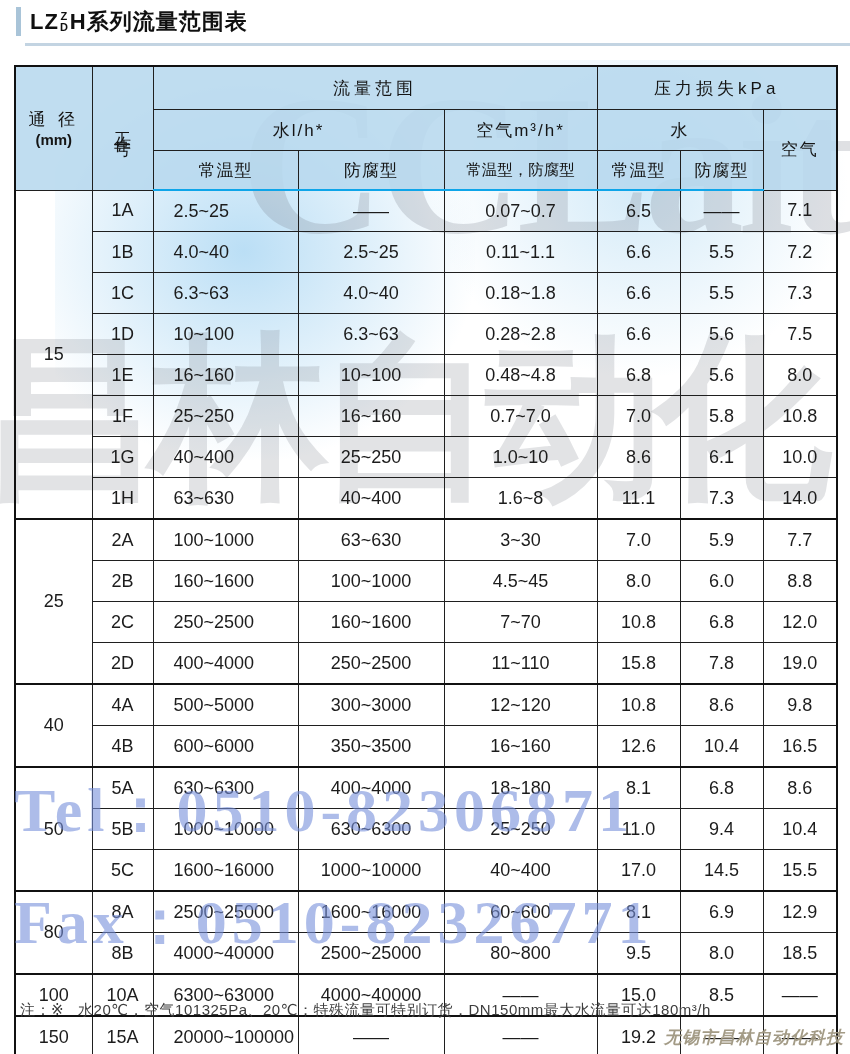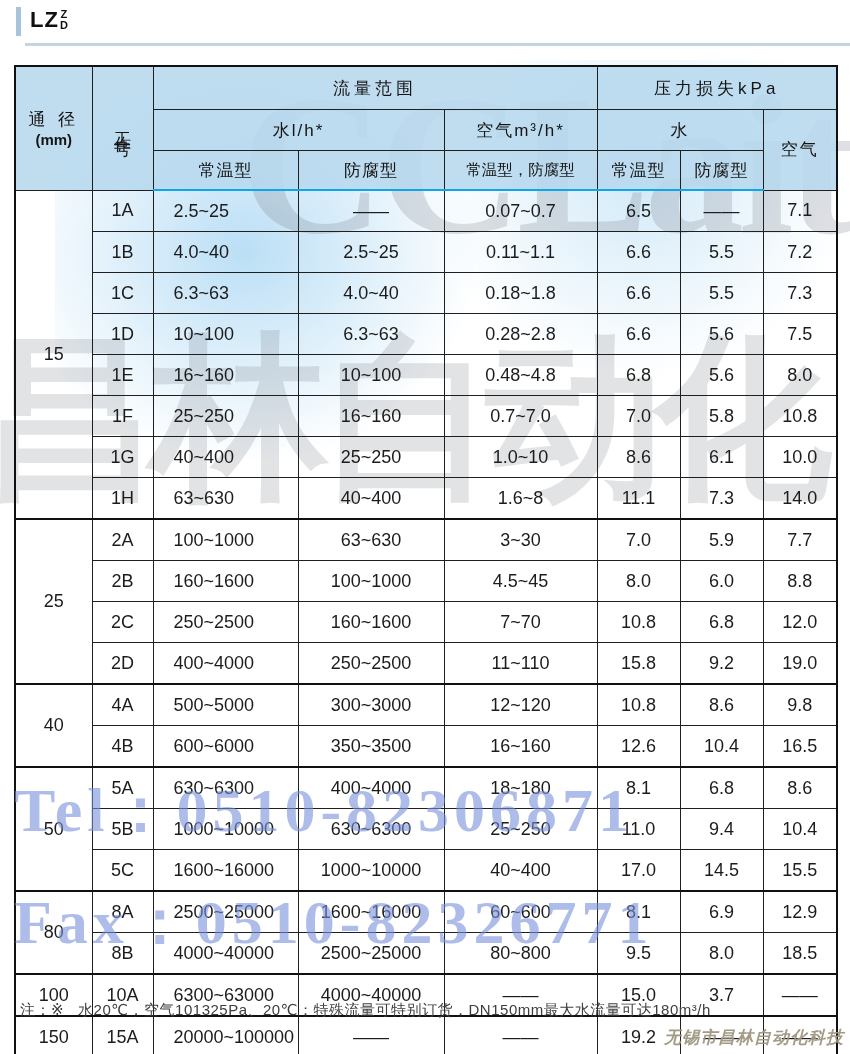--- a/index.html
+++ b/index.html
@@ -73,20 +73,21 @@
   <div class="wm wm-cjk">昌林自动化</div>
 
   <div class="title-wrap">
     <div class="title-bar"></div>
     <div class="title">
       <span>LZ</span>
         <span class="stack">
           <span>Z</span>
           <span>D</span>
         </span>
+        <span>H系列流量范围表</span>
     </div>
   </div>
   <div class="title-underline"></div>
 
   <table class="flow">
     <colgroup>
       <col style="width:77px">
         <col style="width:61px">
         <col style="width:145px">
         <col style="width:146px">
@@ -220,21 +221,21 @@
           <td class="c-pnorm">10.8</td>
           <td class="c-panti">6.8</td>
           <td class="c-pair">12.0</td>
         </tr>
         <tr class="group-end">
           <td class="c-work">2D</td>
           <td class="c-wnorm">400~4000</td>
           <td class="c-wanti">250~2500</td>
           <td class="c-air">11~110</td>
           <td class="c-pnorm">15.8</td>
-          <td class="c-panti">9.2</td>
+          <td class="c-panti">7.8</td>
           <td class="c-pair">19.0</td>
         </tr>
         <tr>
           <td rowspan="2" class="c-dn">40</td>
           <td class="c-work">4A</td>
           <td class="c-wnorm">500~5000</td>
           <td class="c-wanti">300~3000</td>
           <td class="c-air">12~120</td>
           <td class="c-pnorm">10.8</td>
           <td class="c-panti">8.6</td>
@@ -296,21 +297,21 @@
           <td class="c-panti">8.0</td>
           <td class="c-pair">18.5</td>
         </tr>
         <tr class="group-end">
           <td rowspan="1" class="c-dn">100</td>
           <td class="c-work">10A</td>
           <td class="c-wnorm">6300~63000</td>
           <td class="c-wanti">4000~40000</td>
           <td class="c-air">——</td>
           <td class="c-pnorm">15.0</td>
-          <td class="c-panti">3.7</td>
+          <td class="c-panti">8.5</td>
           <td class="c-pair">——</td>
         </tr>
         <tr class="group-end">
           <td rowspan="1" class="c-dn">150</td>
           <td class="c-work">15A</td>
           <td class="c-wnorm">20000~100000</td>
           <td class="c-wanti">——</td>
           <td class="c-air">——</td>
           <td class="c-pnorm">19.2</td>
           <td class="c-panti">——</td>

